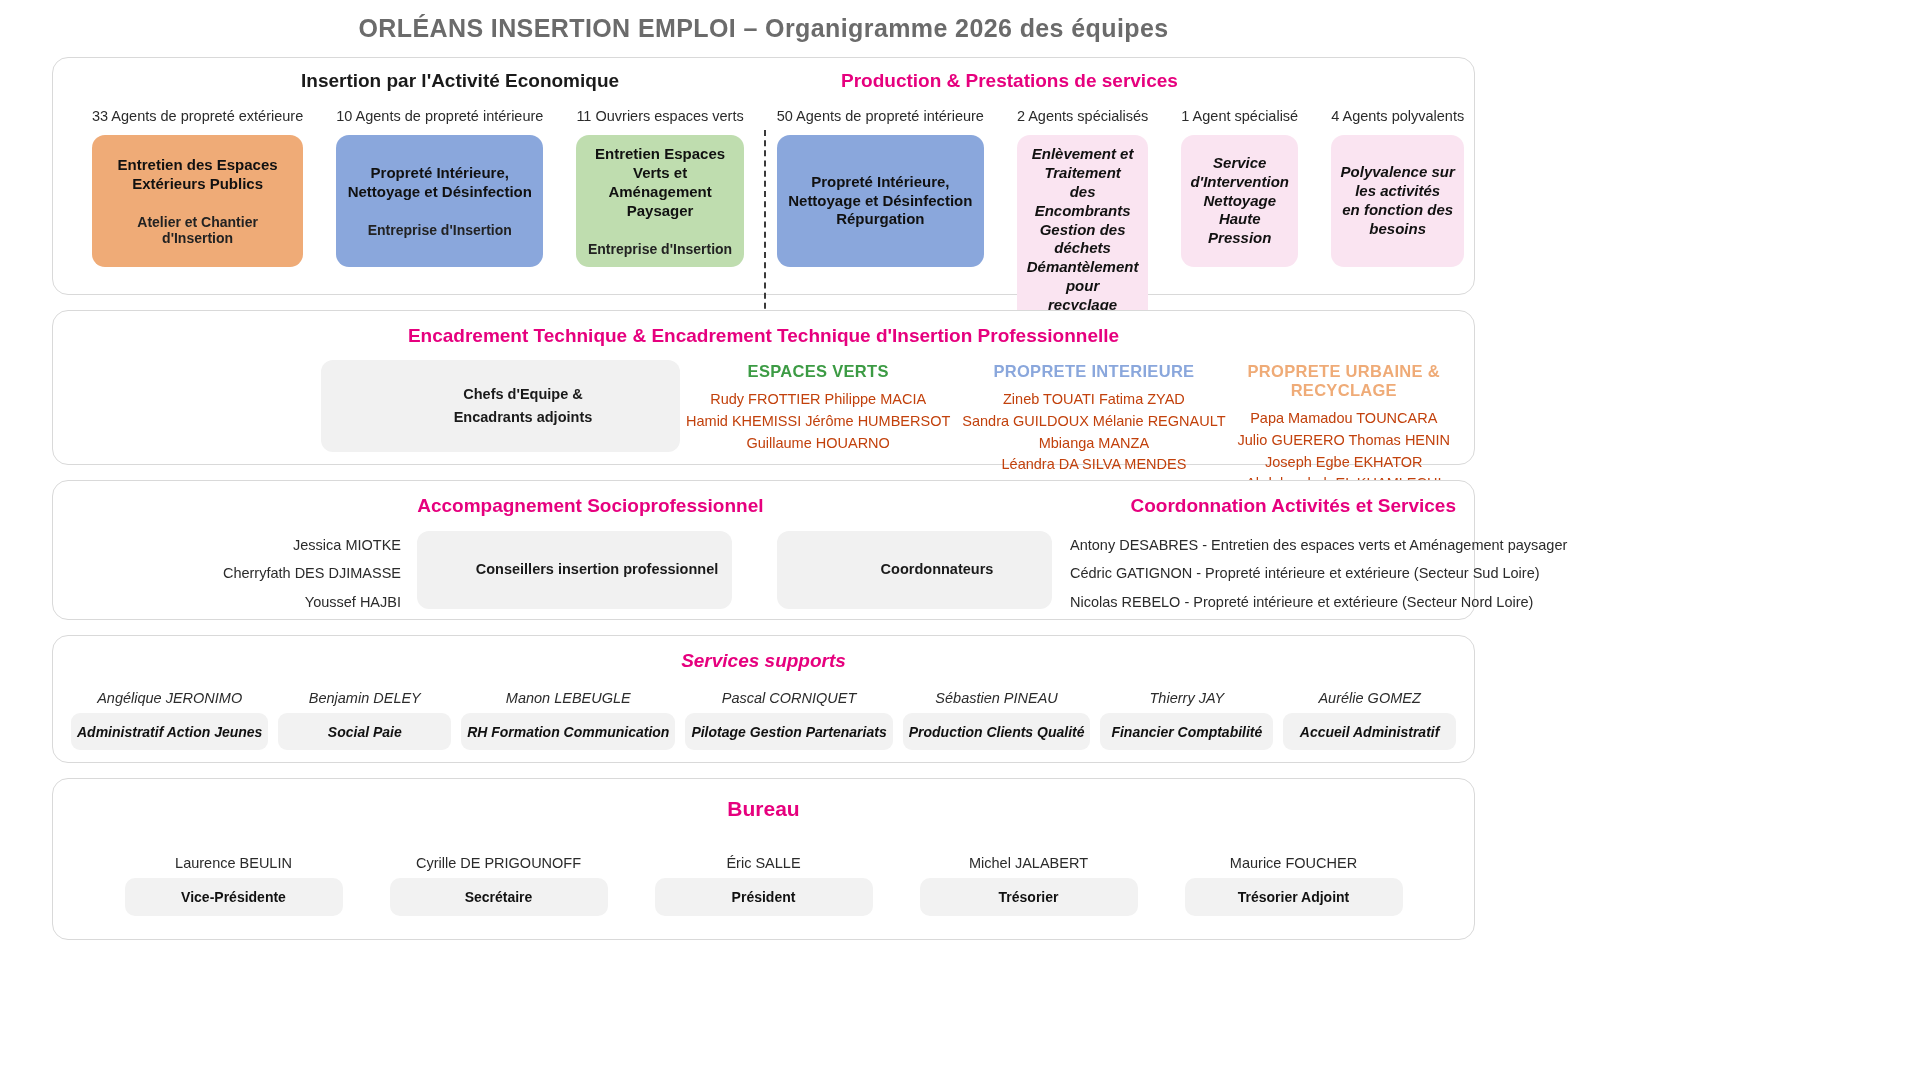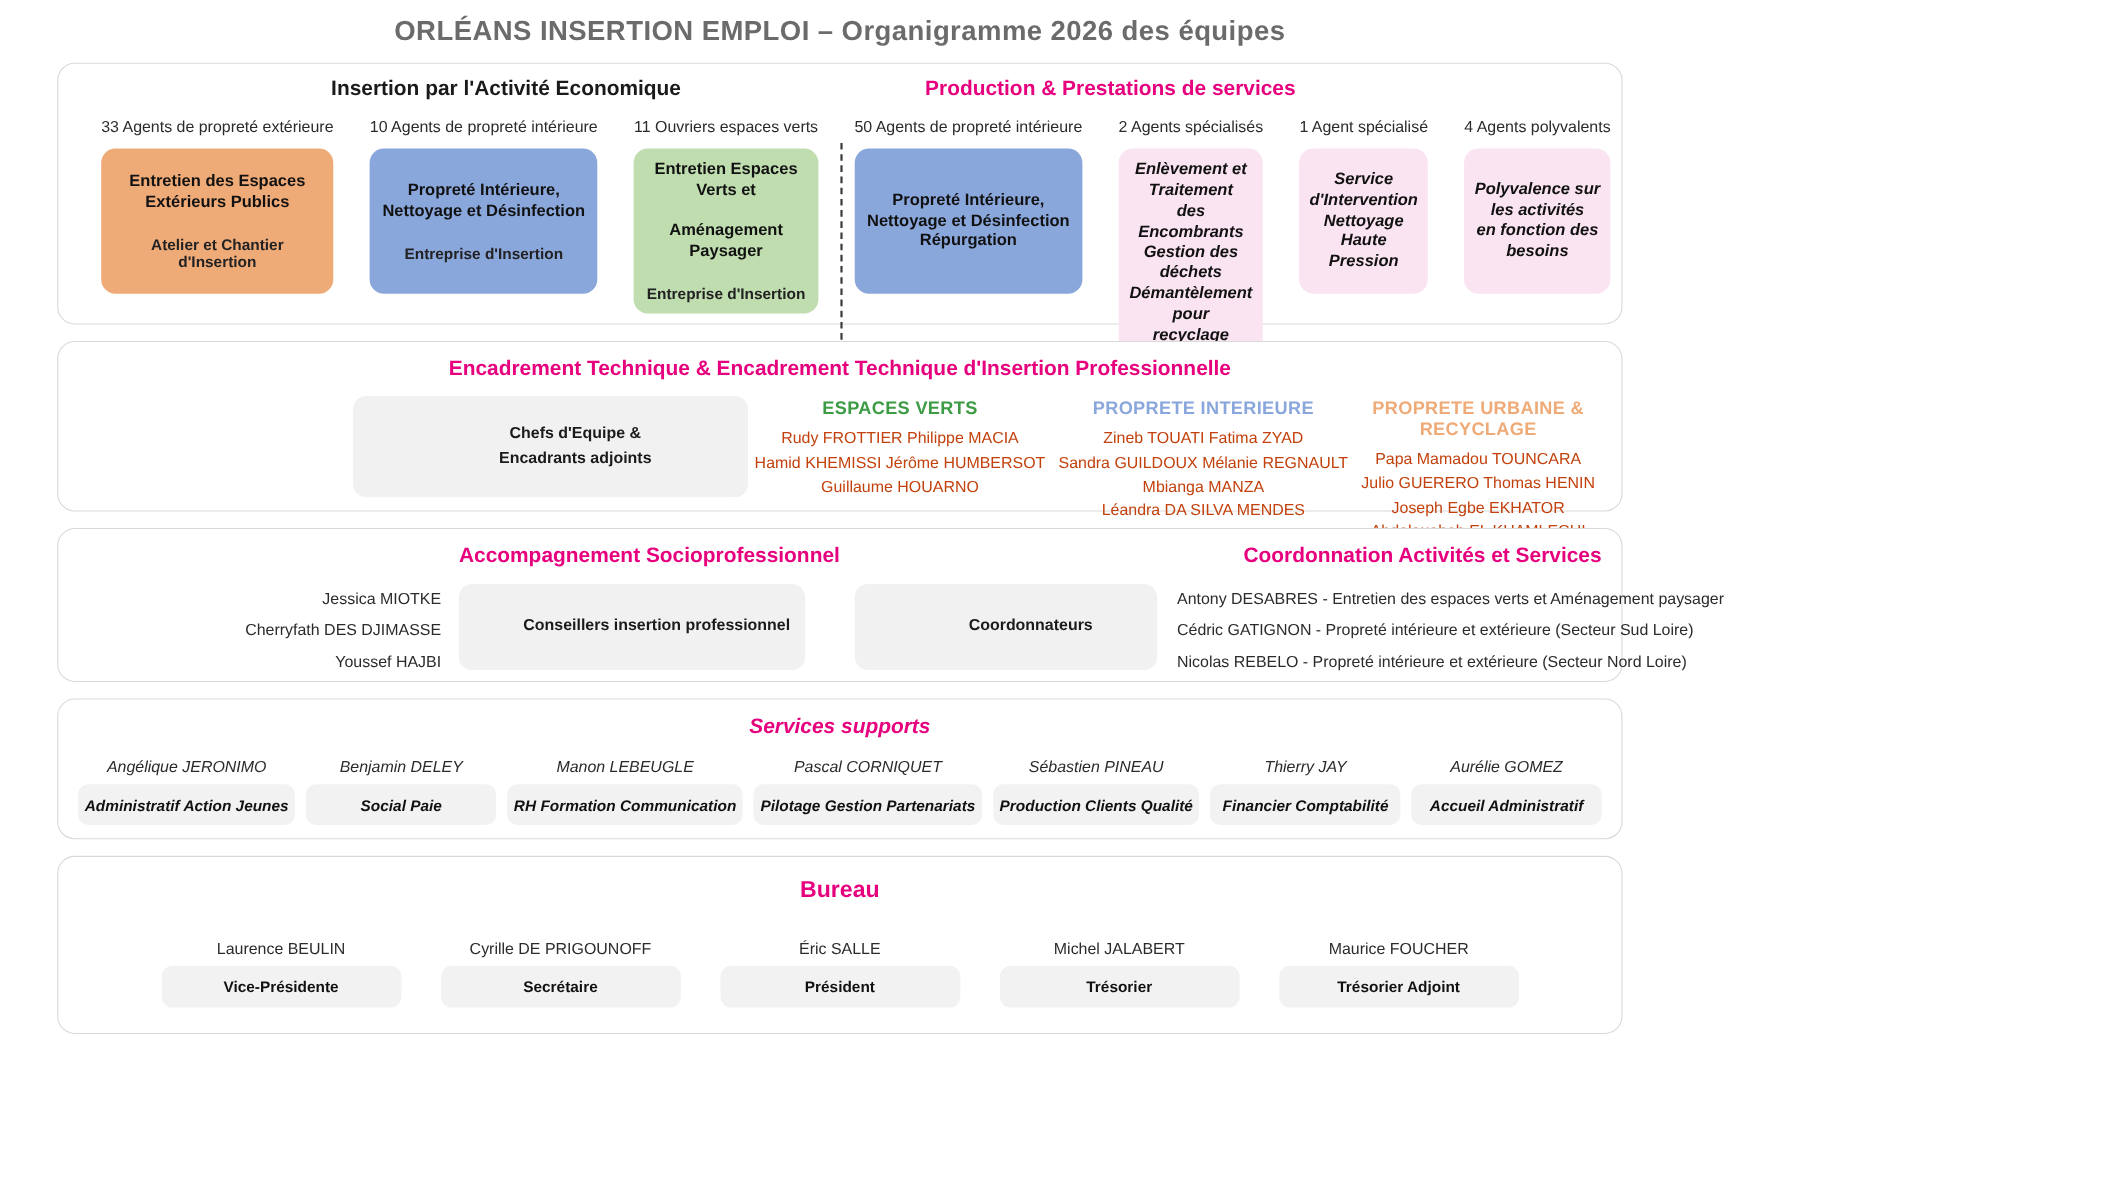--- a/index.html
+++ b/index.html
@@ -97,21 +97,21 @@
     text-align: center;
     color: #111;
   }
   .card .sub {
     font-weight: 600;
     font-size: 14px;
     text-align: center;
     color: #222;
     margin-top: 20px;
   }
-  .card.spaced .line + .line { margin-top: 18px; }
+  .card.spaced .line + .line { }
   .c-orange { background: #efab77; }
   .c-blue   { background: #8aa7dc; }
   .c-green  { background: #bfddaf; }
   .c-pink   { background: #fae4f1; font-style: italic; }
 
   .divider-dashed {
     position: absolute;
     left: 50%;
     top: 26px;
     bottom: 6px;
@@ -224,21 +224,21 @@
 
   
   .s5 { height: 162px; padding: 18px 18px 0 18px; }
   .s5-title {
     text-align: center;
     font-size: 21px;
     font-weight: 700;
     color: #e6007e;
     margin-bottom: 34px;
   }
-  .s5-row { display: flex; justify-content: center; gap: 36px; }
+  .s5-row { display: flex; justify-content: center; gap: 47px; }
   .s5-col { width: 218px; display: flex; flex-direction: column; align-items: center; }
   .s5-col .role-box { height: 38px; border-radius: 10px; }
 </style>
 </head>
 <body>
 
 <div class="page">
 
   <div class="page-title">ORLÉANS INSERTION EMPLOI – Organigramme 2026 des équipes</div>
 

